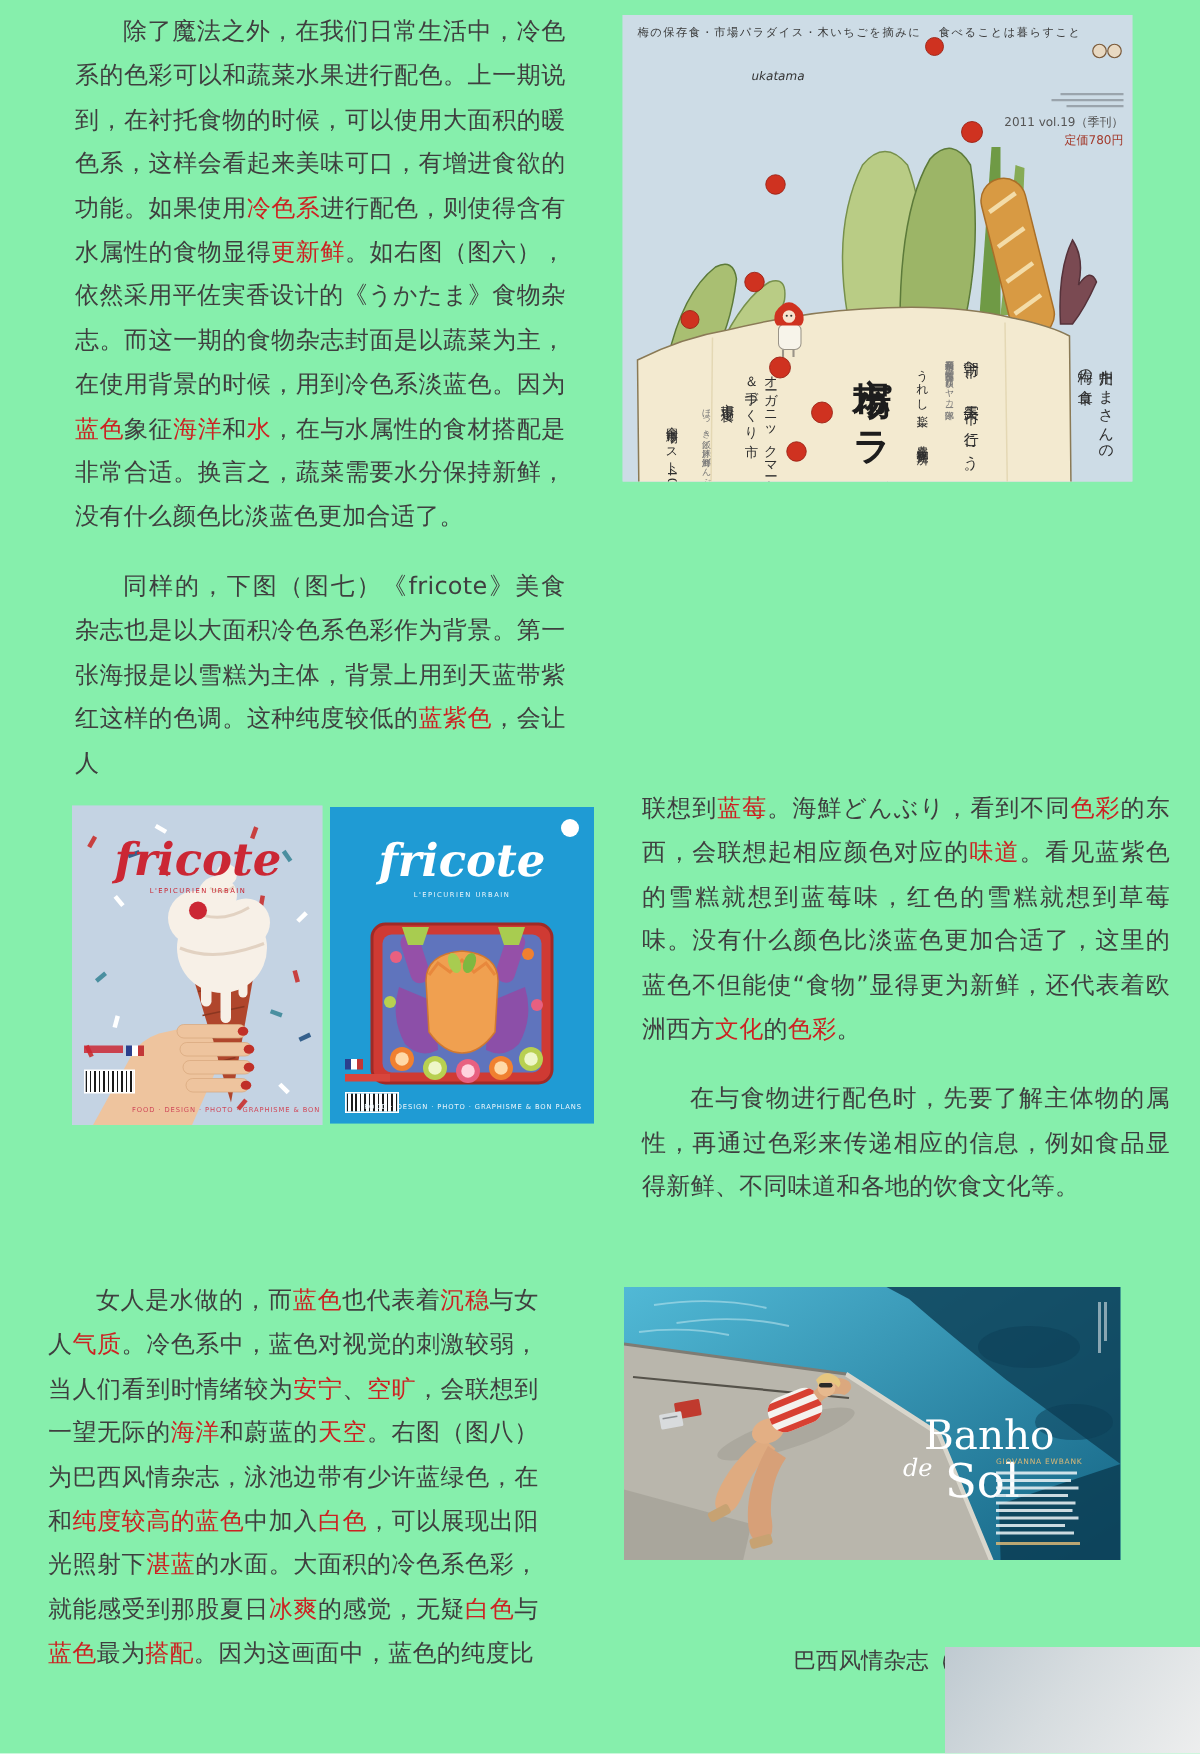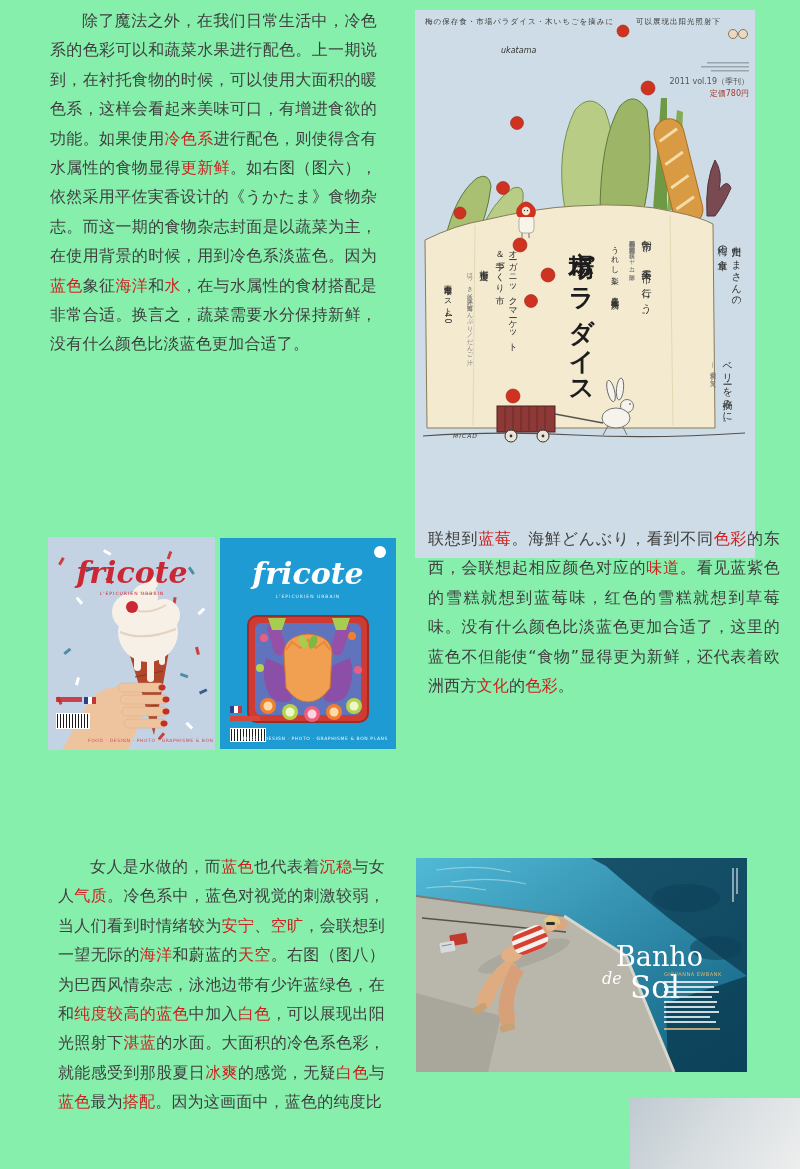--- a/index.html
+++ b/index.html
@@ -41,23 +41,24 @@
   .overlay-box{position:absolute;left:630px;top:1098px;width:170px;height:71px;
                background:linear-gradient(125deg,#bfcad1 0%,#d6dcdf 45%,#edeeee 100%);z-index:5;}
 </style>
 </head>
 <body>
 
 <div class="page">
 
   <div class="para-block" style="left:50px;top:6px;width:327px;">
     <p class="indent"><span>除了魔法之外，在我们日常生活中，冷色系的色彩可以和蔬菜水果进行配色。上一期说到，在衬托食物的时候，可以使用大面积的暖色系，这样会看起来美味可口，有增进食欲的功能。如果使用</span><span class="hl">冷色系</span><span>进行配色，则使得含有水属性的食物显得</span><span class="hl">更新鲜</span><span>。如右图（图六），依然采用平佐実香设计的《うかたま》食物杂志。而这一期的食物杂志封面是以蔬菜为主，在使用背景的时候，用到冷色系淡蓝色。因为</span><span class="hl">蓝色</span><span>象征</span><span class="hl">海洋</span><span>和</span><span class="hl">水</span><span>，在与水属性的食材搭配是非常合适。换言之，蔬菜需要水分保持新鲜，没有什么颜色比淡蓝色更加合适了。</span></p>
-  </div>
-
-  <div class="fig" id="fig6" style="left:415px;top:10px;width:340px;height:548px;">
+    <p class="indent"><span>同样的，下图（图七）《fricote》美食杂志也是以大面积冷色系色彩作为背景。第一张海报是以雪糕为主体，背景上用到天蓝带紫红这样的色调。这种纯度较低的</span><span class="hl">蓝紫色</span><span>，会让人</span></p>
+  </div>
+
+  <div class="fig" id="fig6" style="left:415px;top:10px;width:340px;height:311px;">
     <svg width="340" height="438" viewBox="0 0 340 438">
       <rect x="0" y="0" width="340" height="438" fill="#cddce6"></rect>
 
       <g>
         <path d="M150,200 Q140,140 160,100 Q175,82 190,100 Q205,140 198,200 Z" fill="#b9cc85" stroke="#77904c" stroke-width="1"></path>
         <path d="M185,205 Q185,130 205,96 Q220,80 232,100 Q240,150 228,205 Z" fill="#9cb567" stroke="#5c7a3a" stroke-width="1"></path>
         <path d="M30,230 Q40,185 62,168 Q74,162 76,176 Q72,210 58,232 Z" fill="#a9bf72" stroke="#5c7a3a" stroke-width="1"></path>
         <path d="M60,232 Q78,190 98,178 Q110,174 108,190 Q100,220 86,234 Z" fill="#b9cc85" stroke="#77904c" stroke-width="1"></path>
         <path d="M238,200 L246,88 L252,88 L252,200 Z" fill="#6f9a45"></path>
         <path d="M252,200 L262,100 L268,102 L264,200 Z" fill="#86ab55"></path>
@@ -128,21 +129,21 @@
         <circle cx="318" cy="24" r="4.5"></circle>
           <circle cx="328" cy="24" r="4.5"></circle>
       </g>
       <g fill="#9aa4ac">
         <rect x="292" y="52" width="42" height="1.5"></rect>
           <rect x="286" y="56" width="48" height="1.5"></rect>
           <rect x="296" y="60" width="38" height="1.5"></rect>
       </g>
     </svg>
     <div class="abs uk-topline" style="left:10px;top:7px;">梅の保存食・市場パラダイス・木いちごを摘みに</div>
-    <div class="abs uk-topright" style="right:34px;top:7px;">可以展现出阳光照射下</div>
+    <div class="abs uk-topright" style="right:34px;top:7px;">食べることは暮らすこと</div>
     <div class="abs uk-romaji" style="left:86px;top:36px;">ukatama</div>
     <div class="abs uk-issue" style="right:6px;top:66px;">
       <span>2011 vol.19（季刊）</span><br>
       <span class="uk-price">定価780円</span>
     </div>
     <div class="vtext" style="left:150px;top:222px;height:180px;font-size:25px;letter-spacing:3px;color:#1d1d1d;font-weight:700;">市場パラダイス</div>
     <div class="vtext" style="left:224px;top:222px;height:180px;font-size:10px;letter-spacing:2px;">朝市へ、露天市へ行こう。</div>
     <div class="vtext uk-mini" style="left:212px;top:226px;height:170px;">石和温泉朝市／高知日曜市／西荻リヤカー部隊</div>
     <div class="vtext" style="left:193px;top:230px;height:170px;font-size:8px;letter-spacing:1px;">うれし楽し、農産物直売所</div>
     <div class="vtext" style="left:78px;top:234px;height:150px;font-size:9px;letter-spacing:1px;">オーガニックマーケット
@@ -152,20 +153,21 @@
     <div class="vtext" style="left:26px;top:268px;height:130px;font-size:8px;letter-spacing:1px;">全国市場リスト40</div>
     <div class="vtext" style="left:300px;top:228px;height:110px;font-size:10px;letter-spacing:1px;">中川たまさんの
 梅の食卓</div>
     <div class="vtext" style="left:305px;top:344px;height:90px;font-size:10px;letter-spacing:1px;">ベリーを摘みに。</div>
     <div class="vtext uk-mini" style="left:293px;top:352px;height:80px;">—初夏の実りへ</div>
     <div class="abs uk-credit" style="left:38px;top:422px;">MICAD</div>
   </div>
 
   <div class="para-block" style="left:428px;top:524px;width:352px;">
     <p><span>联想到</span><span class="hl">蓝莓</span><span>。海鮮どんぶり，看到不同</span><span class="hl">色彩</span><span>的东西，会联想起相应颜色对应的</span><span class="hl">味道</span><span>。看见蓝紫色的雪糕就想到蓝莓味，红色的雪糕就想到草莓味。没有什么颜色比淡蓝色更加合适了，这里的蓝色不但能使“食物”显得更为新鲜，还代表着欧洲西方</span><span class="hl">文化</span><span>的</span><span class="hl">色彩</span><span>。</span></p>
+    <p class="indent"><span>在与食物进行配色时，先要了解主体物的属性，再通过色彩来传递相应的信息，例如食品显得新鲜、不同味道和各地的饮食文化等。</span></p>
   </div>
 
   <div class="fig" id="fig7a" style="left:48px;top:537px;width:167px;height:213px;">
     <svg width="167" height="213" viewBox="0 0 167 213">
       <rect width="167" height="213" fill="#c4d3e3"></rect>
       <g>
         <rect x="12" y="20" width="3" height="8" fill="#c84040" transform="rotate(30 13 24)"></rect>
         <rect x="30" y="60" width="3" height="8" fill="#ffffff" transform="rotate(-40 31 64)"></rect>
         <rect x="18" y="110" width="3" height="8" fill="#4a8fa0" transform="rotate(50 19 114)"></rect>
         <rect x="10" y="160" width="3" height="8" fill="#c84040" transform="rotate(-25 11 164)"></rect>
@@ -286,25 +288,25 @@
     </svg>
     <div class="flag" style="left:10px;top:168px;">
       <i style="background:#2b3f8c"></i>
         <i style="background:#ffffff"></i>
         <i style="background:#c23737"></i>
     </div>
     <div class="barcode" style="left:10px;top:190px;width:34px;height:12px;"></div>
     <div class="fr-footer" style="right:8px;top:198px;color:#eaf5fb;">FOOD · DESIGN · PHOTO · GRAPHISME &amp; BON PLANS</div>
   </div>
 
-  <div class="para-block" style="left:58px;top:852px;width:327px;">
+  <div class="para-block" style="left:32px;top:852px;width:327px;">
     <p class="indent"><span>女人是水做的，而</span><span class="hl">蓝色</span><span>也代表着</span><span class="hl">沉稳</span><span>与女人</span><span class="hl">气质</span><span>。冷色系中，蓝色对视觉的刺激较弱，当人们看到时情绪较为</span><span class="hl">安宁</span><span>、</span><span class="hl">空旷</span><span>，会联想到一望无际的</span><span class="hl">海洋</span><span>和蔚蓝的</span><span class="hl">天空</span><span>。右图（图八）为巴西风情杂志，泳池边带有少许蓝绿色，在和</span><span class="hl">纯度较高的蓝色</span><span>中加入</span><span class="hl">白色</span><span>，可以展现出阳光照射下</span><span class="hl">湛蓝</span><span>的水面。大面积的冷色系色彩，就能感受到那股夏日</span><span class="hl">冰爽</span><span>的感觉，无疑</span><span class="hl">白色</span><span>与</span><span class="hl">蓝色</span><span>最为</span><span class="hl">搭配</span><span>。因为这画面中，蓝色的纯度比</span></p>
   </div>
 
-  <div class="fig" id="fig8" style="left:416px;top:858px;width:331px;height:214px;">
+  <div class="fig" id="fig8" style="left:416px;top:858px;width:331px;height:182px;">
     <svg width="331" height="214" viewBox="0 0 331 214">
       <defs>
         <linearGradient id="wg" x1="0" y1="0" x2="1" y2="1">
           <stop offset="0" stop-color="#51b9d6"></stop>
             <stop offset="1" stop-color="#0f5d7d"></stop>
         </linearGradient>
         <clipPath id="torsoClip">
             <rect x="96" y="70" width="36" height="24" rx="10"></rect>
           </clipPath>
       </defs>
@@ -372,16 +374,17 @@
           <rect x="248" y="158" width="46" height="2"></rect>
         <rect x="248" y="163" width="52" height="2"></rect>
           <rect x="248" y="170" width="56" height="2" fill="#d9b878"></rect>
       </g>
       <g fill="#ffffff" opacity="0.5">
         <rect x="316" y="10" width="2" height="34"></rect>
           <rect x="320" y="10" width="2" height="26"></rect>
       </g>
     </svg>
   </div>
+  <div class="caption" style="left:416px;top:1098px;width:331px;">巴西风情杂志（</div>
 
   <div class="overlay-box"></div>
 
 </div>
 
 </body></html>

